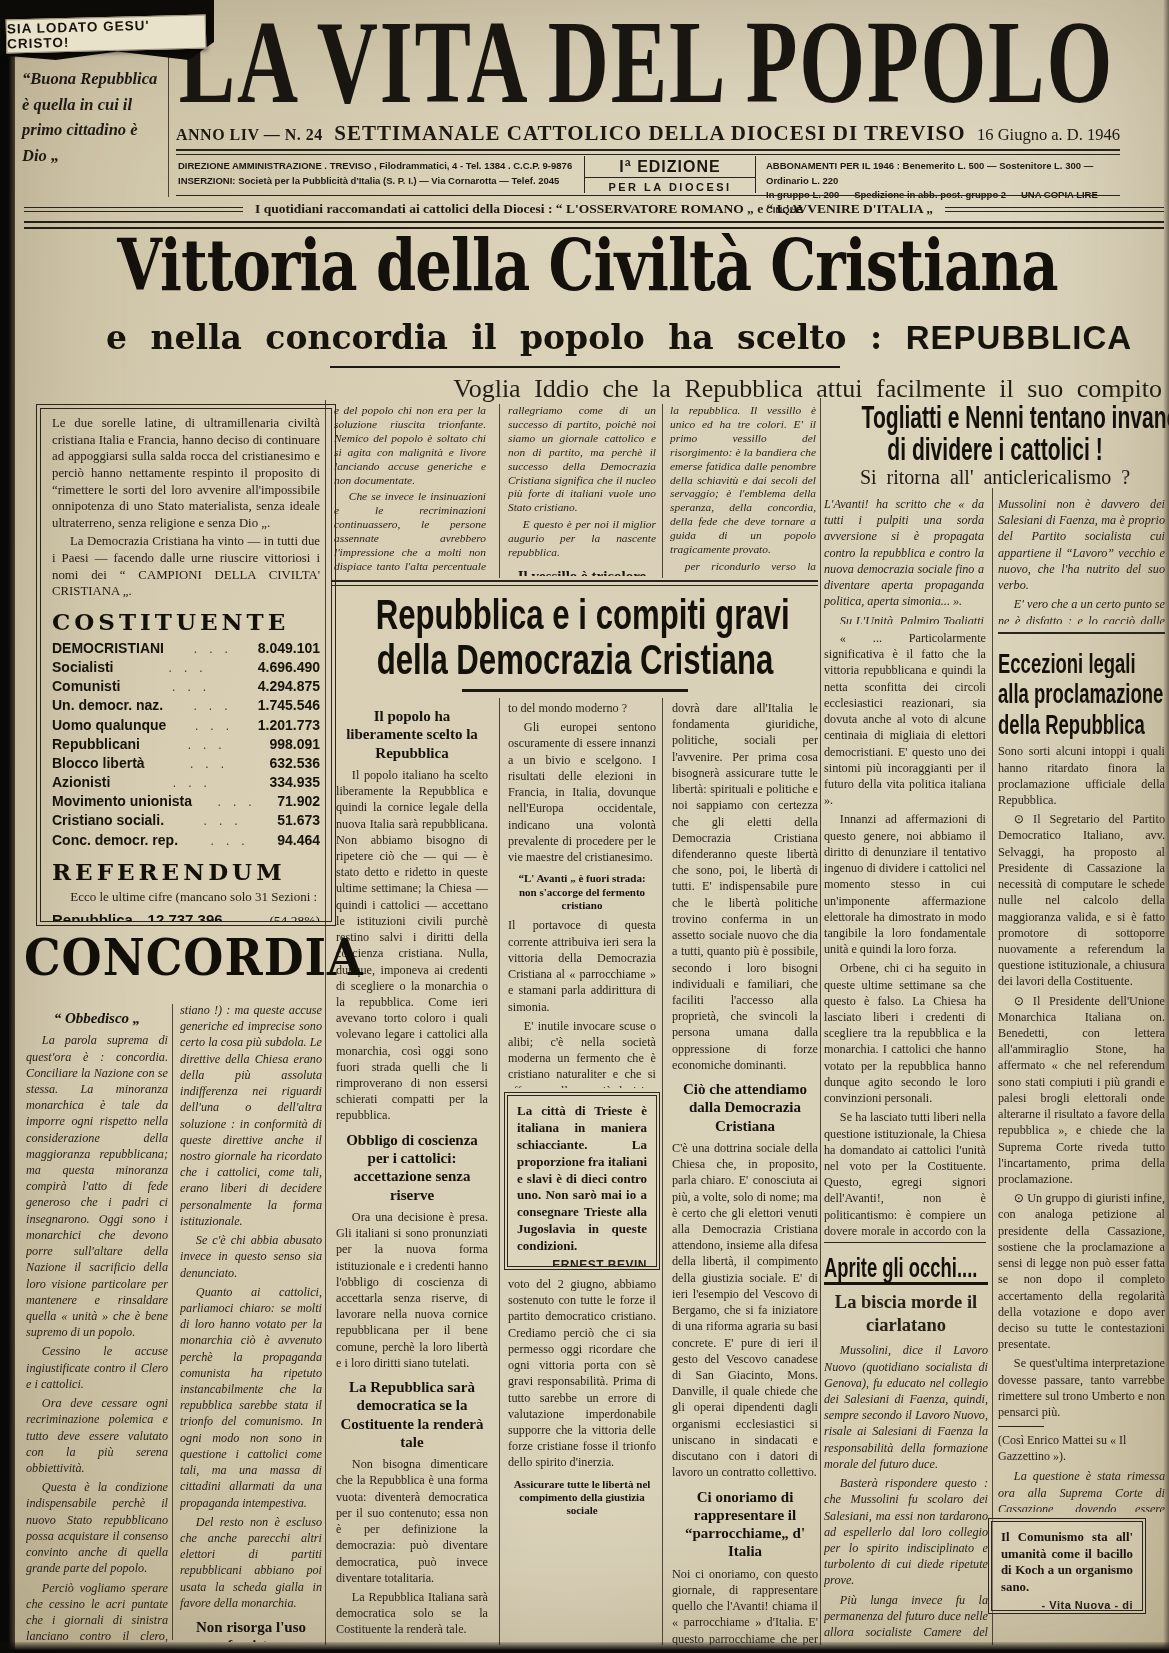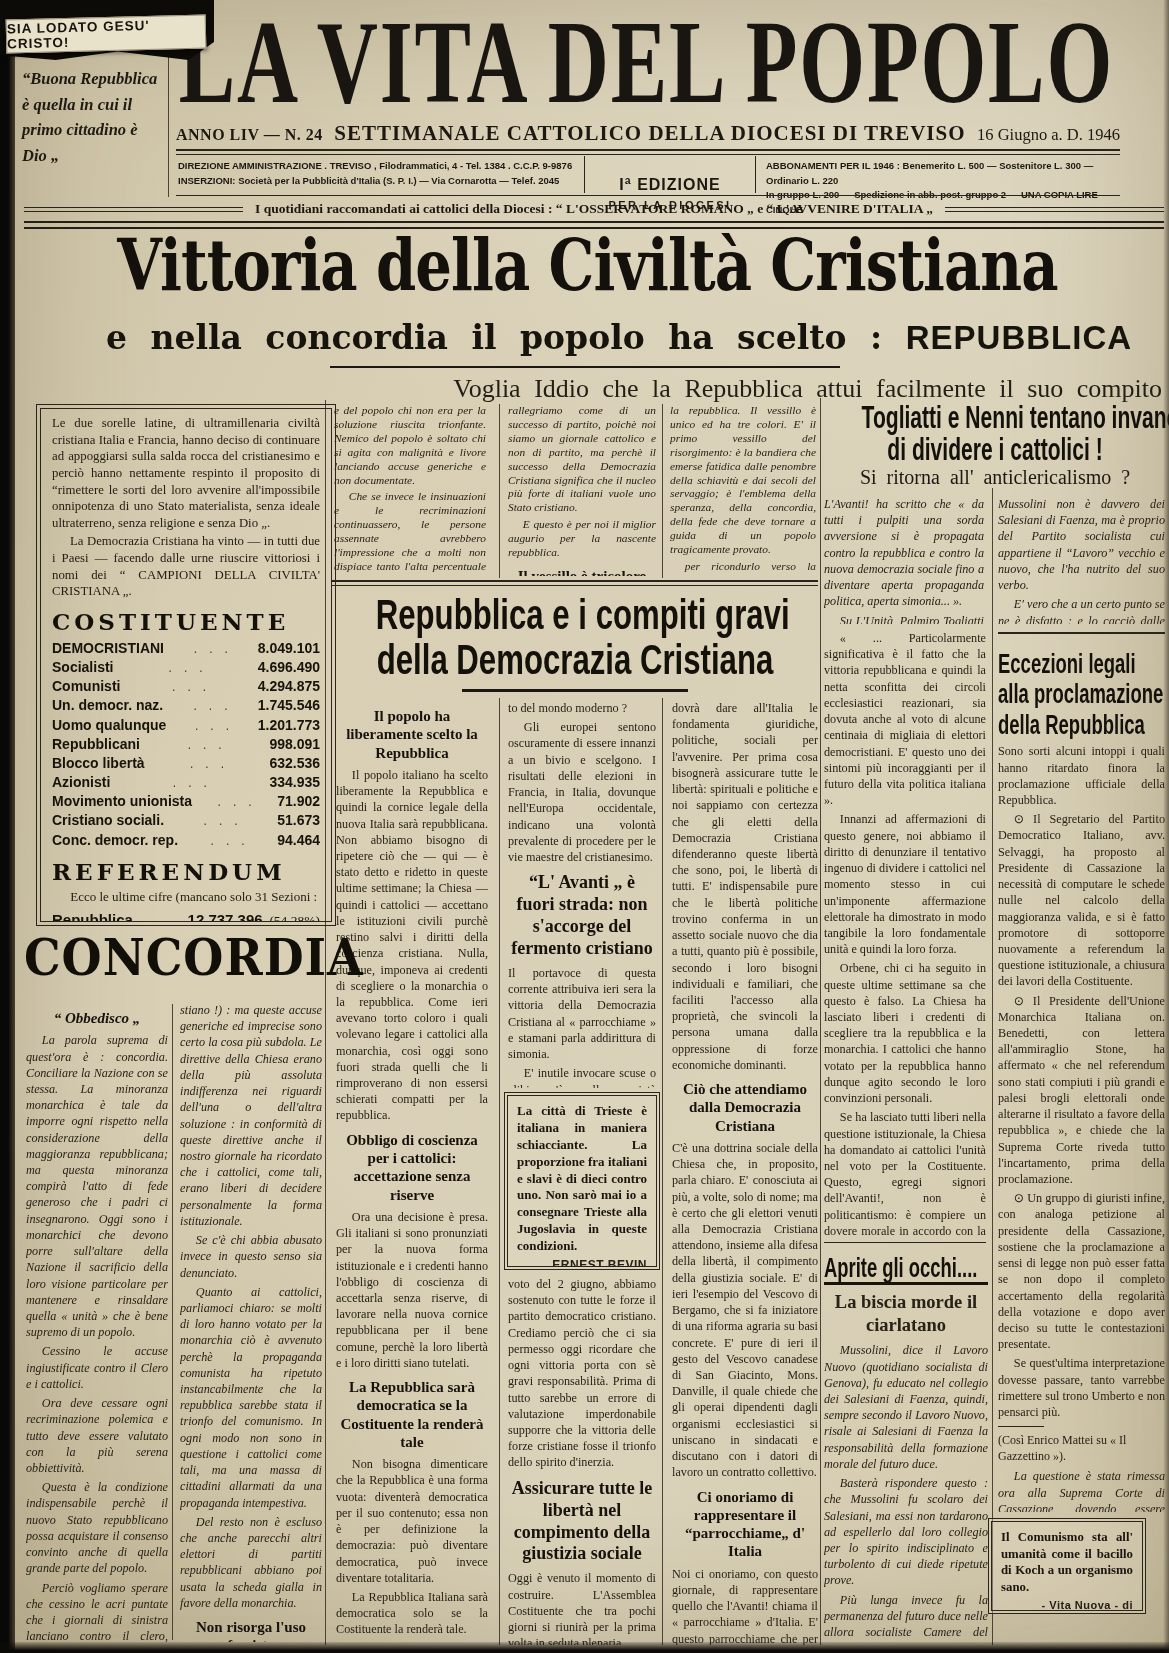--- a/index.html
+++ b/index.html
@@ -31,21 +31,21 @@
   .masthead{position:absolute;left:172px;top:6px;width:948px;height:112px;display:flex;align-items:center;justify-content:center;}
   .masthead-text{display:inline-block;white-space:nowrap;font:700 92px "Liberation Serif",serif;letter-spacing:2px;
     transform:scale(.92,1.28);color:#191510;}
   .issue-row{position:absolute;left:176px;top:121px;width:944px;display:flex;align-items:baseline;justify-content:space-between;color:#1d1812;}
   .issue-left{font:700 16px "Liberation Serif",serif;letter-spacing:.5px;}
   .issue-center{font:700 21px "Liberation Serif",serif;letter-spacing:1px;}
   .issue-right{font:16.5px "Liberation Serif",serif;}
   .info-row{position:absolute;left:176px;top:156px;width:944px;height:37px;display:flex;color:#1d1912;}
   .info-admin{width:400px;padding:3px 6px 0 2px;font:700 9.5px/1.55 "Liberation Sans",sans-serif;}
   .info-edition{width:170px;border-left:1px solid #2a251c;border-right:1px solid #2a251c;text-align:center;}
-  .ed1{font:700 16px "Liberation Sans",sans-serif;letter-spacing:1px;border-bottom:1px solid #2a251c;padding:2px 0 1px;margin-top:18px;}
+  .ed1{font:700 16px "Liberation Sans",sans-serif;letter-spacing:1px;border-bottom:1px solid #2a251c;padding:2px 0 1px;}
   .ed2{font:700 11px "Liberation Sans",sans-serif;letter-spacing:2.5px;padding-top:3px;}
   .info-subs{flex:1;padding:3px 2px 0 10px;font:700 9.5px/1.55 "Liberation Sans",sans-serif;}
   .recommended{position:absolute;left:24px;top:201px;width:1140px;display:flex;align-items:center;gap:12px;}
   .rec-line{flex:1;height:3px;border-top:1px solid #2a251c;border-bottom:1px solid #2a251c;}
   .rec-text{font:700 13.5px "Liberation Serif",serif;white-space:nowrap;color:#1b1610;}
   
   .head-main{position:absolute;left:12px;top:228px;width:1150px;text-align:center;}
   .head-main span{display:inline-block;white-space:nowrap;font:800 64px "DejaVu Serif",serif;letter-spacing:-1px;
     transform:scale(.9,1.1);color:#14100b;}
   .head-sub{position:absolute;left:12px;top:318px;width:1150px;text-align:center;font:700 33px "DejaVu Serif",serif;
@@ -55,33 +55,33 @@
   .tagline{position:absolute;left:12px;top:374px;width:1150px;text-align:right;font:26px "Liberation Serif",serif;
     word-spacing:7px;color:#241f16;}
   
   .results-box{position:absolute;left:36px;top:404px;width:298px;height:520px;border:1px solid #2a241b;}
   .results-inner{position:absolute;inset:3px;border:1px solid #2a241b;padding:6px 11px;overflow:hidden;}
   .results-inner .pp{font:12.8px/1.3 "Liberation Serif",serif;text-align:justify;margin:0 0 2px;text-indent:1.4em;}
   .sec-head{font:800 23px "DejaVu Serif",serif;letter-spacing:4px;margin:8px 0 4px;color:#14100a;}
   .res-row{display:flex;align-items:baseline;font:700 14px "Liberation Sans",sans-serif;line-height:1.37;color:#171309;}
   .res-dots{flex:1;overflow:hidden;white-space:nowrap;text-align:center;font-weight:400;font-size:12px;color:#3d362b;padding:0 5px;}
   .res-value{font-weight:700;}
-  .res-pct{font:13.5px "Liberation Serif",serif;font-weight:400;}
+  .res-pct{font:13.5px "Liberation Serif",serif;font-weight:400;margin-left:40px;}
   .ref-note{font:13px/1.3 "Liberation Serif",serif;text-align:justify;text-indent:1.4em;margin:2px 0 3px;}
   .ref-rows .res-row{font-size:15px;line-height:1.42;}
   
   .col{position:absolute;overflow:hidden;text-align:justify;color:#282217;}
   .roman{font:12.2px/1.33 "Liberation Serif",serif;}
   .ital{font:italic 12.2px/1.33 "Liberation Serif",serif;}
   .topband{font:italic 11.4px/1.22 "Liberation Serif",serif;}
   .pp{margin:0 0 3px;text-indent:1.3em;}
   .noind .pp:first-child{text-indent:0;}
   .italfirst .pp:first-child{}
   .colsub{font:700 15px/1.22 "Liberation Serif",serif;font-style:normal;text-align:center;margin:7px 2px 5px;color:#17120c;}
-  .colsub-sm{font-size:18px;}
+  .colsub-sm{font-size:11px;}
   
   .concordia-title{position:absolute;left:24px;top:930px;width:298px;text-align:center;}
   .concordia-title span{display:inline-block;font:800 46px "DejaVu Serif",serif;letter-spacing:1px;transform:scale(1.0,1.1);color:#120f08;}
   
   .dc-title{position:absolute;left:332px;top:590px;width:486px;text-align:center;}
   .cond{display:block;white-space:nowrap;font:800 38px "Liberation Sans",sans-serif;line-height:1.18;
     transform:scale(.82,1.12);transform-origin:center top;color:#14100a;}
   .dc-underline{position:absolute;left:462px;top:689px;width:226px;height:3px;background:#1c1711;}
   
   .tog-title{position:absolute;left:824px;top:400px;width:342px;text-align:center;}
@@ -304,23 +304,20 @@
       <div class="qbox-sig">ERNEST BEVIN</div>
 
     </div>
   </div>
 
   <div class="col roman noind" style="left:508px;top:1276px;width:148px;height:369px;">
     <div class="noind">
         <p class="pp">voto del 2 giugno, abbiamo sostenuto con tutte le forze il partito democratico cristiano. Crediamo perciò che ci sia permesso oggi ricordare che ogni vittoria porta con sè gravi responsabilità. Prima di tutto sarebbe un errore di valutazione imperdonabile supporre che la vittoria delle forze cristiane fosse il trionfo dello spirito d'inerzia.</p>
       </div>
     <div class="colsub colsub-sm">Assicurare tutte le libertà nel compimento della giustizia sociale</div>
-    <div>
-        <p class="pp">Oggi è venuto il momento di costruire. L'Assemblea Costituente che tra pochi giorni si riunirà per la prima volta in seduta plenaria,</p>
-      </div>
   </div>
 
   <div class="col roman noind" style="left:672px;top:700px;width:146px;height:945px;">
     <div class="noind">
         <p class="pp">dovrà dare all'Italia le fondamenta giuridiche, politiche, sociali per l'avvenire. Per prima cosa bisognerà assicurare tutte le libertà: spirituali e politiche e noi sappiamo con certezza che gli eletti della Democrazia Cristiana difenderanno queste libertà che sono, poi, le libertà di tutti. E' indispensabile pure che le libertà politiche trovino conferma in un assetto sociale nuovo che dia a tutti, quanto più è possibile, secondo i loro bisogni individuali e familiari, che faciliti l'accesso alla proprietà, che svincoli la persona umana dalla oppressione di forze economiche dominanti.</p>
       </div>
     <div class="colsub">Ciò che attendiamo dalla Democrazia Cristiana</div>
     <div>
         <p class="pp">C'è una dottrina sociale della Chiesa che, in proposito, parla chiaro. E' conosciuta ai più, a volte, solo di nome; ma è certo che gli elettori venuti alla Democrazia Cristiana attendono, insieme alla difesa della libertà, il compimento della giustizia sociale. E' di ieri l'esempio del Vescovo di Bergamo, che si fa iniziatore di una riforma agraria su basi concrete. E' pure di ieri il gesto del Vescovo canadese di San Giacinto, Mons. Danville, il quale chiede che gli operai dipendenti dagli organismi ecclesiastici si uniscano in sindacati e discutano con i datori di lavoro un contratto collettivo.</p>
       </div>

